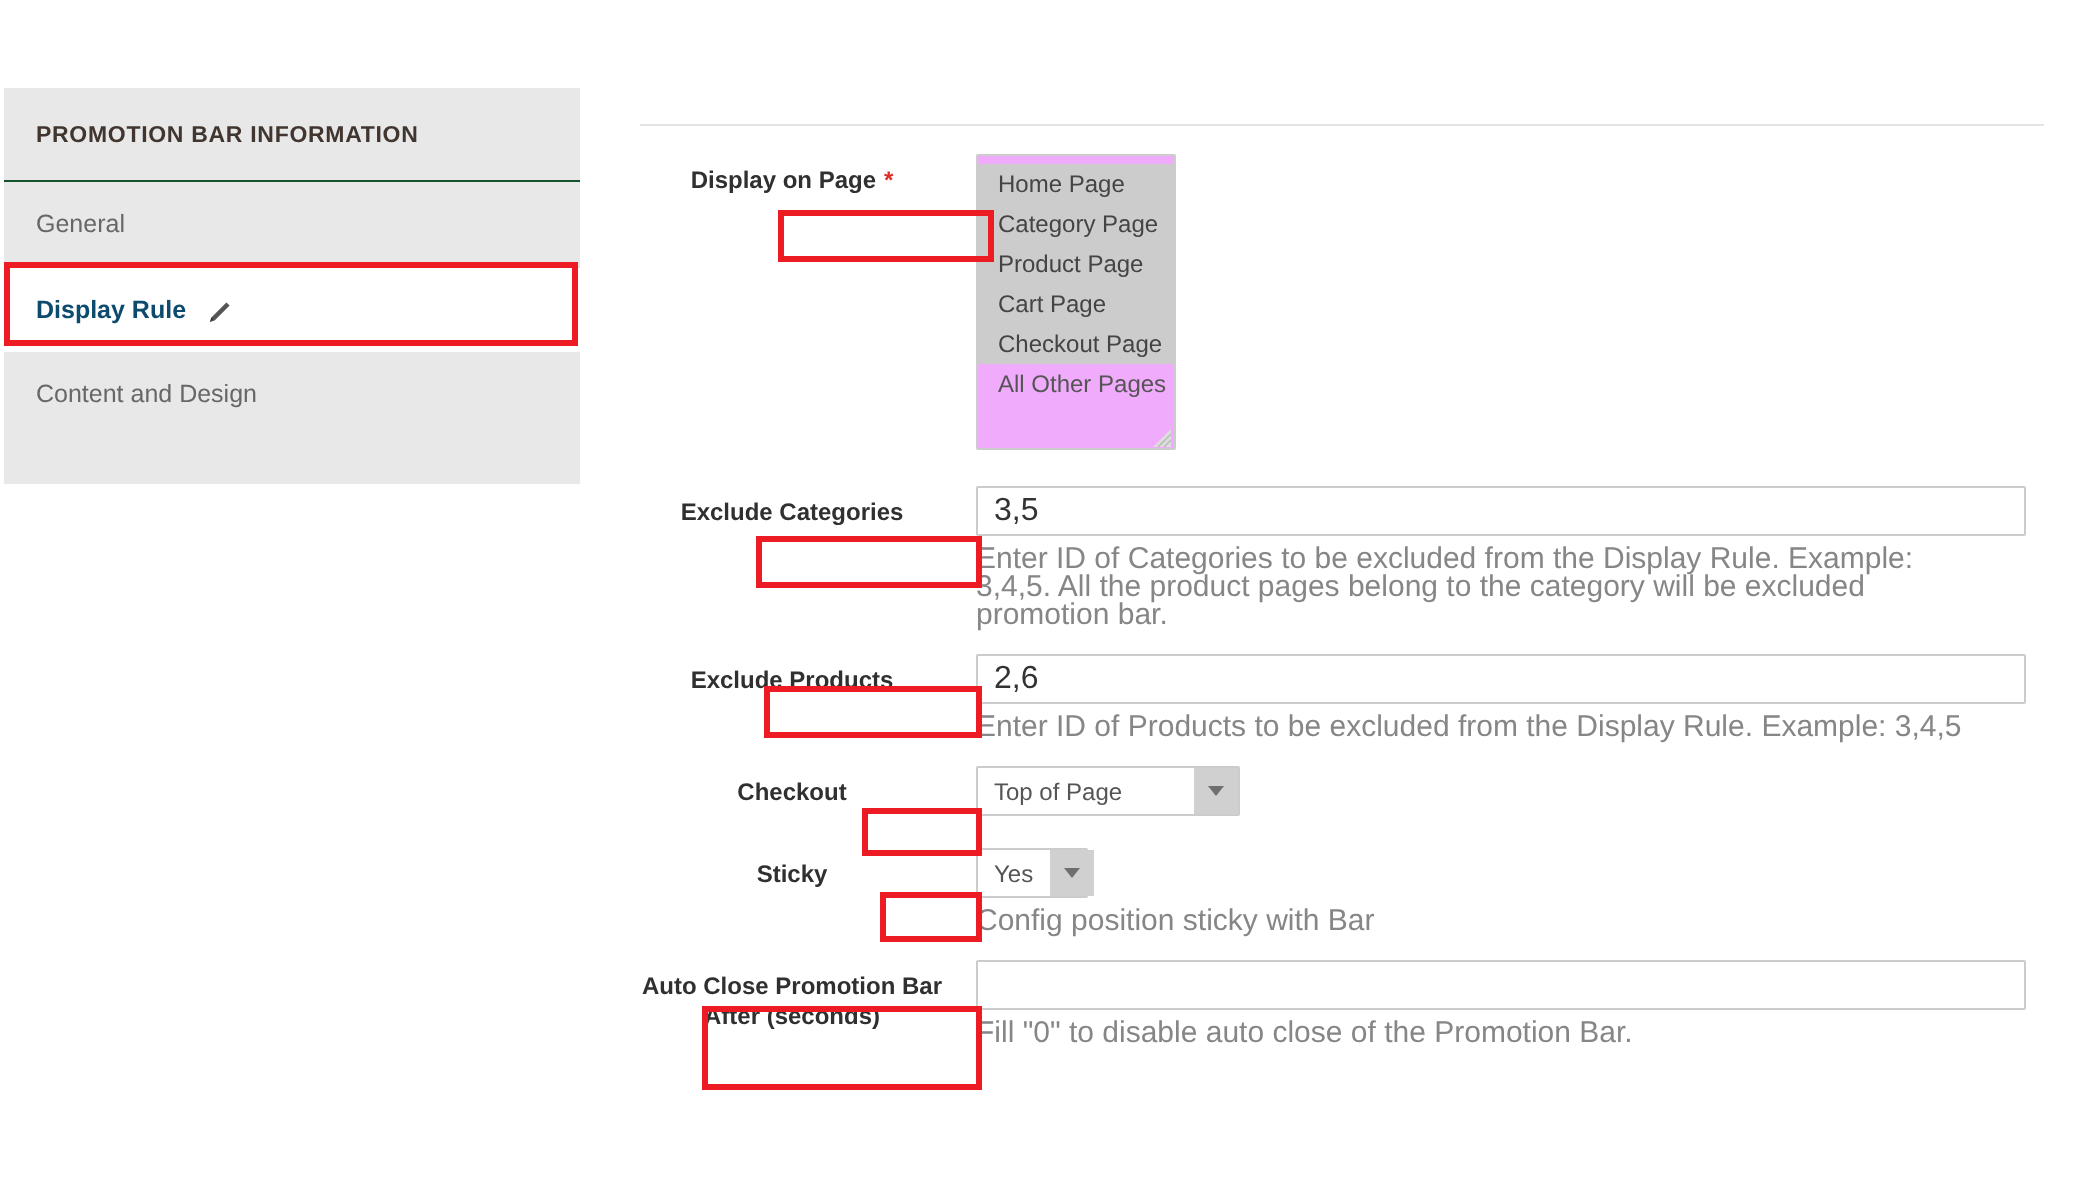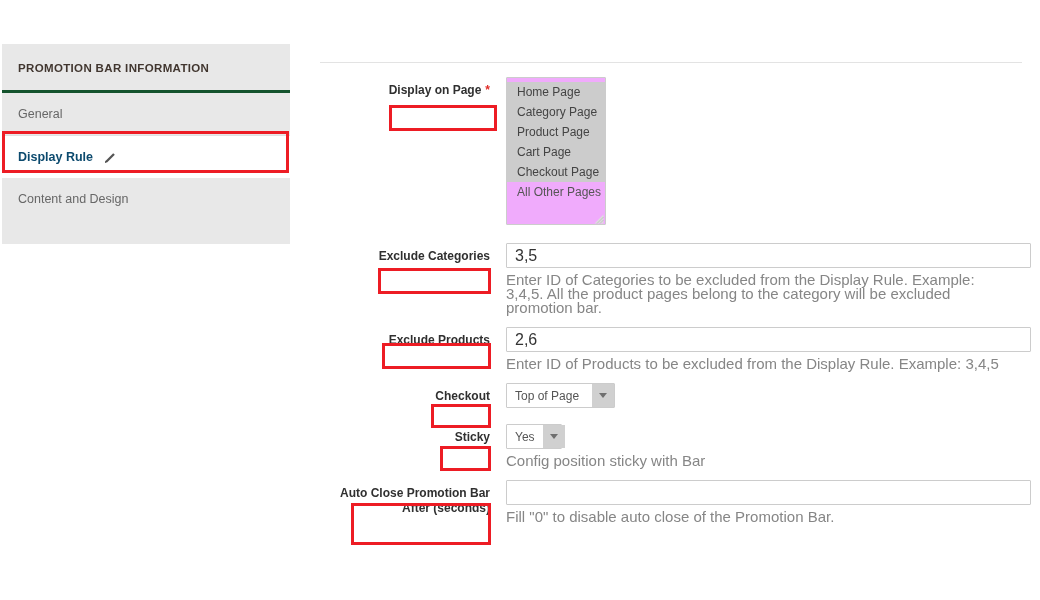--- a/index.html
+++ b/index.html
@@ -25,21 +25,21 @@
     width: 288px;
     background: #e8e8e8;
     padding-bottom: 24px;
   }
   .side-header {
     padding: 18px 16px 16px 16px;
     font-size: 11.5px;
     font-weight: bold;
     letter-spacing: 0.35px;
     color: #41362f;
-    border-bottom: 3px solid #14532d;
+    border-bottom: 1px solid #14532d;
     text-transform: uppercase;
   }
   .side-item {
     position: relative;
     padding: 14px 16px;
     font-size: 12.5px;
     color: #676767;
     border-bottom: 1px solid #e0e0e0;
     display: flex;
     align-items: center;
@@ -81,29 +81,28 @@
   }
 
   .field-row {
     display: flex;
     align-items: flex-start;
     margin-bottom: 0;
   }
   .field-label {
     width: 168px;
     flex: 0 0 168px;
-    text-align: right;
+    text-align: center;
     padding-top: 6px;
     padding-right: 16px;
     box-sizing: border-box;
     font-size: 12px;
     font-weight: bold;
     color: #303030;
     line-height: 15px;
-    margin-left: 18px;
   }
   .req-star {
     color: #e02b27;
     font-size: 12px;
     margin-left: 4px;
   }
   .field-control {
     flex: 1 1 auto;
     min-width: 0;
   }
@@ -164,21 +163,21 @@
   
   .select-wrap {
     display: inline-flex;
     align-items: stretch;
     border: 1px solid #cccccc;
     background: #ffffff;
     border-radius: 1px;
     height: 25px;
     box-sizing: border-box;
   }
-  .select-wrap.w-position { width: 109px; }
+  .select-wrap.w-position { width: 132px; }
   .select-wrap.w-sticky { width: 56px; }
   .select-value {
     flex: 1 1 auto;
     display: flex;
     align-items: center;
     padding: 0 8px;
     font-size: 12px;
     color: #555555;
     white-space: nowrap;
   }

